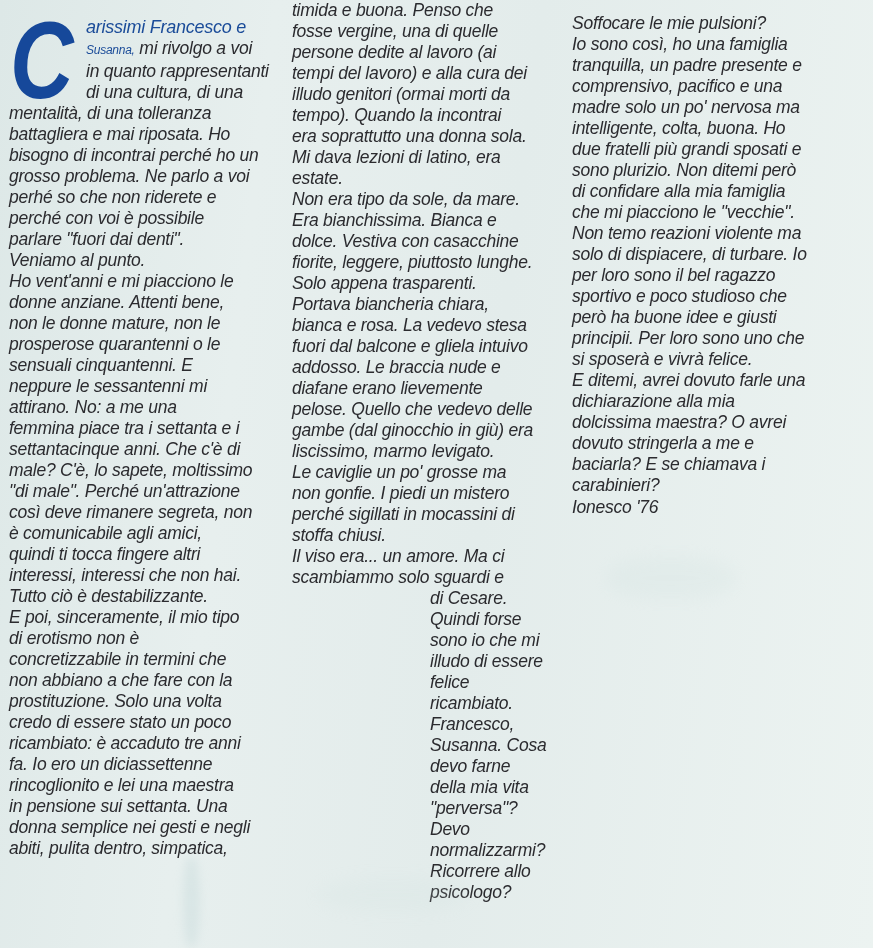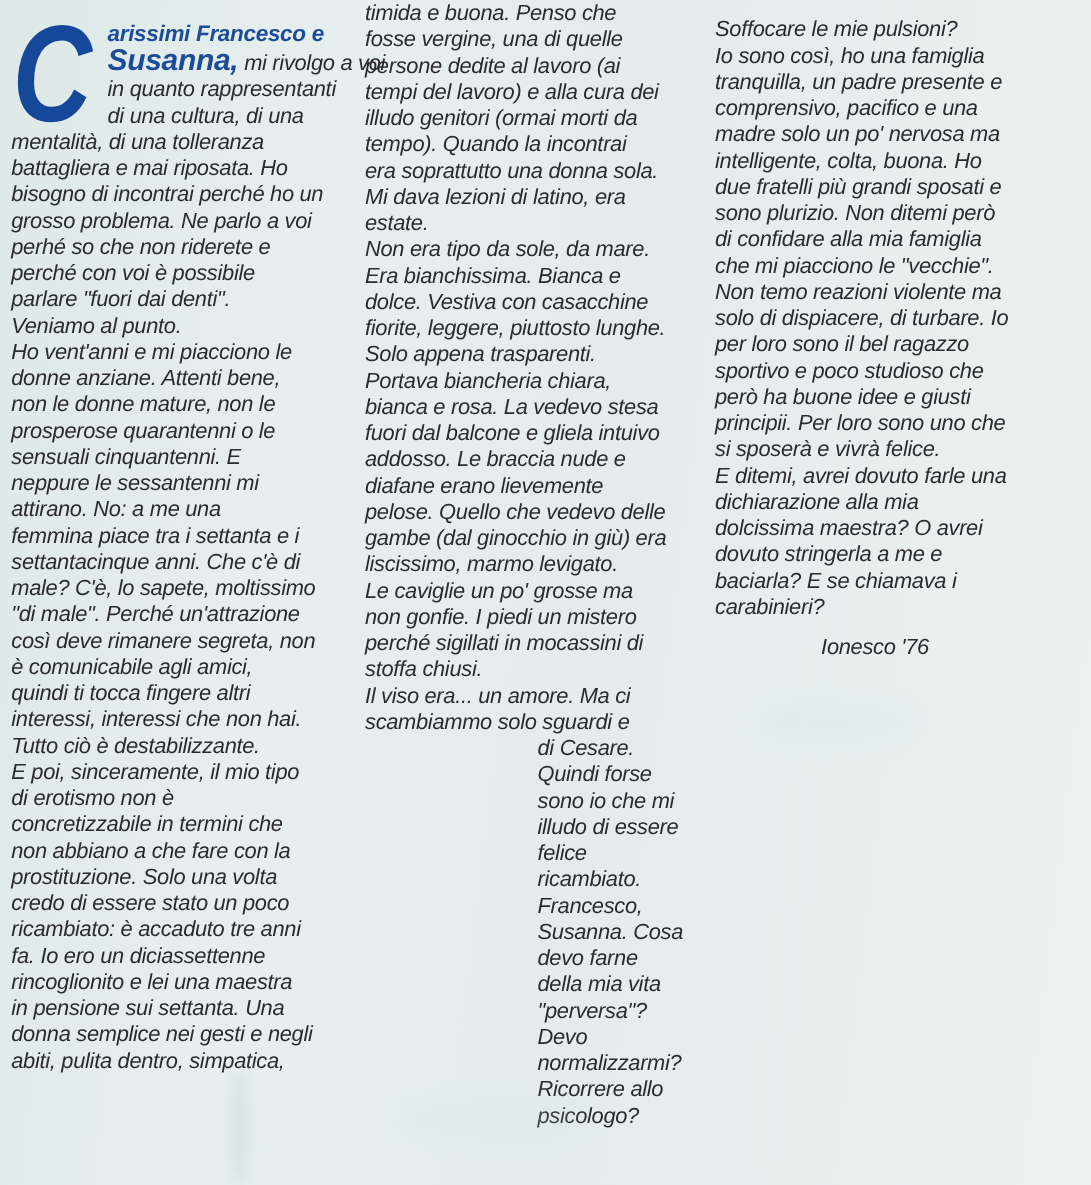--- a/index.html
+++ b/index.html
@@ -17,23 +17,23 @@
   #col2 { left:292px; top:0; width:274px; }
   #col3 { left:572px; top:13px; width:284px; }
   .line {
     font-size:17.5px;
     line-height:21px;
     letter-spacing:-0.25px;
     white-space:nowrap;
   }
   .ind-dropcap { padding-left:77px; }
   .ind-block   { padding-left:138px;font-style:italic; }
-  .st-lead { font-weight:700; color:#1b4c99; font-size:18px; }
-  span.st-lead { font-size:24px; }
-  .st-signature { text-align:center; padding-right:28px; margin-top:11px; }
+  .st-lead { font-weight:400; color:#1b4c99; font-size:18px; }
+  span.st-lead { font-size:12px; }
+  .st-signature { text-align:left; padding-right:28px; margin-top:1px; }
   .dropcap {
     position:absolute; left:1px; top:0px;
     font-weight:700; font-style:italic;
     color:#16489a;
     font-size:110px; line-height:86px;
     transform:scaleX(0.80);
     transform-origin:left top;
   }
   .artifact { position:absolute; border-radius:45%; pointer-events:none; }
   #a1 { left:183px; top:856px; width:17px; height:92px; background:#c2d7d8; opacity:.38; filter:blur(5px); }

